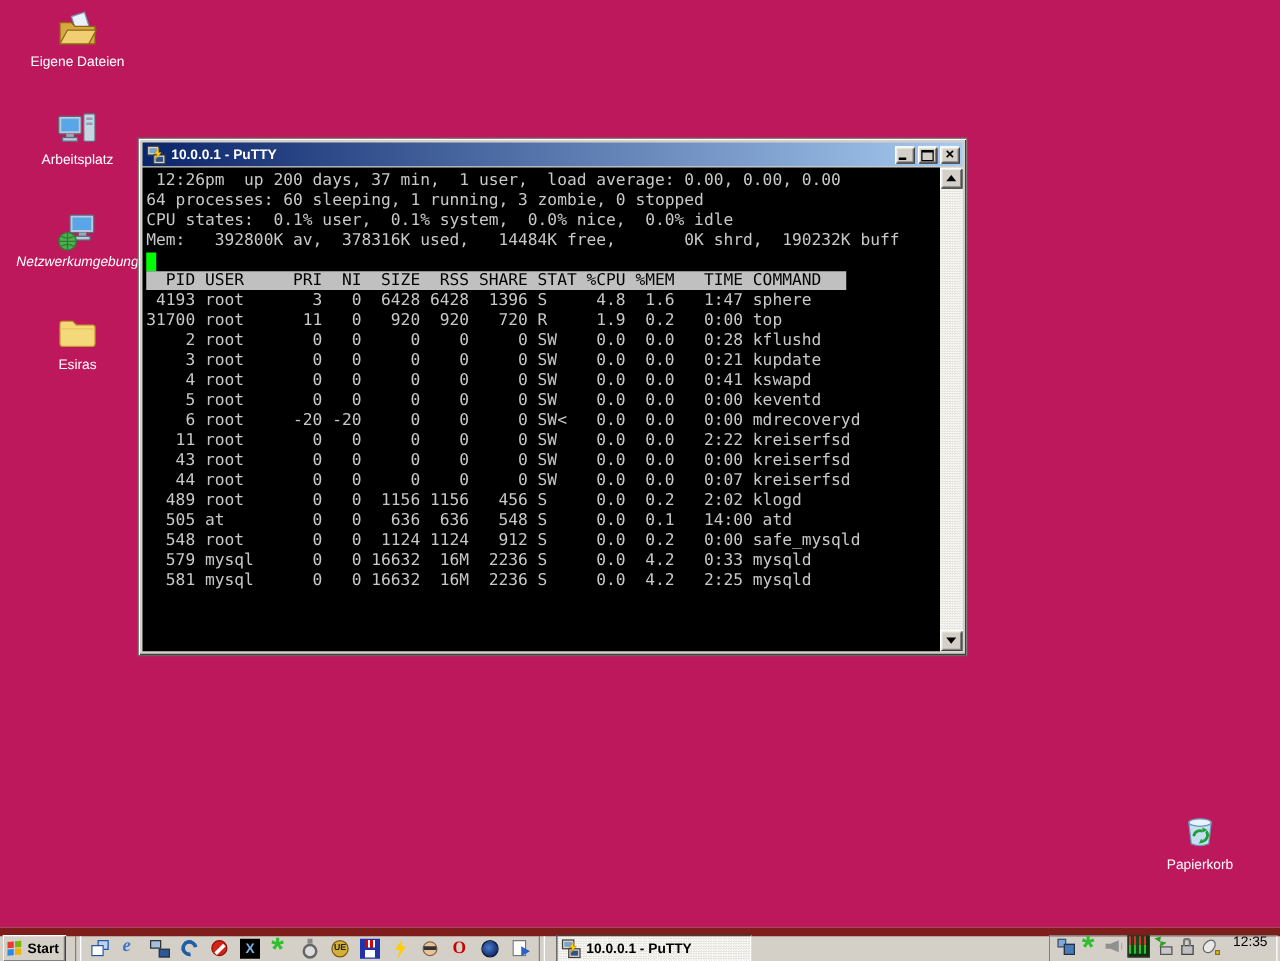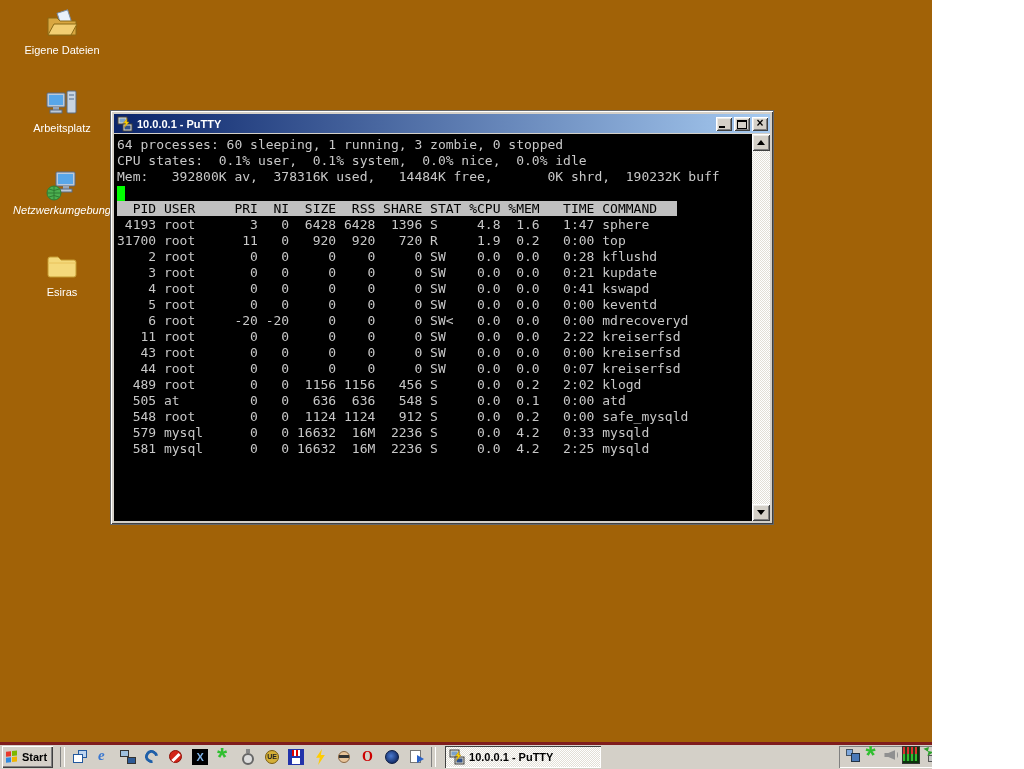--- a/index.html
+++ b/index.html
@@ -1,16 +1,16 @@
 <!DOCTYPE html>
 <html><head>
 <meta charset="utf-8">
 <style>
   html,body{margin:0;padding:0;}
-  #desktop{position:relative;width:932px;height:769px;background:#a16207;overflow:hidden;
+  #desktop{position:relative;width:1024px;height:769px;background:#be185d;overflow:hidden;
            font-family:"Liberation Sans",sans-serif;}
 
   
   .dicon{position:absolute;width:112px;text-align:center;cursor:default;}
   .dicon svg{display:block;margin:0 auto;}
   .dicon .lbl{margin-top:2px;font-size:11px;color:#fff;}
 
   
   #win{position:absolute;left:111px;top:111px;width:656px;background:#D4D0C8;padding:3px;
        box-shadow:inset 1px 1px 0 #FFFFFF, inset -1px -1px 0 #404040, 0 0 0 1px #666;}
@@ -39,21 +39,21 @@
         background-image:repeating-conic-gradient(#FFFFFF 0% 25%, #E2DFD6 0% 50%);
         background-size:2px 2px;}
   .sbtn{width:18px;height:17px;background:#D4D0C8;position:relative;
         box-shadow:inset 1px 1px 0 #fff, inset -1px -1px 0 #404040, inset 2px 2px 0 #ECEAE6, inset -2px -2px 0 #808080;}
   .arrow{position:absolute;left:5px;width:0;height:0;border-left:4px solid transparent;border-right:4px solid transparent;}
   .arrow.up{top:6px;border-bottom:5px solid #000;}
   .arrow.down{top:6px;border-top:5px solid #000;}
 
   
   #taskbar{position:absolute;left:0;bottom:0;width:1024px;height:27px;background:#D4D0C8;
-           border-top:3px solid #7f1d1d;box-sizing:border-box;display:flex;align-items:center;}
+           border-top:7px solid #7f1d1d;box-sizing:border-box;display:flex;align-items:center;}
   #start{display:flex;align-items:center;gap:3px;margin:0 4px 0 2px;height:22px;padding:0 6px 0 4px;
          background:#D4D0C8;border:none;font-family:"Liberation Sans",sans-serif;font-size:11px;font-weight:bold;
          box-shadow:inset 1px 1px 0 #fff, inset -1px -1px 0 #404040, inset -2px -2px 0 #808080;}
   .winlogo{display:inline-block;width:13px;height:13px;transform:skewY(-6deg);}
   .winlogo i{float:left;width:5px;height:5px;margin:0 1px 1px 0;}
   .winlogo i:nth-child(1){background:#E8392B;}
   .winlogo i:nth-child(2){background:#7DB700;}
   .winlogo i:nth-child(3){background:#2F89E0;}
   .winlogo i:nth-child(4){background:#F0B400;}
   .tb-divider{width:3px;height:20px;margin:0 3px;border-left:1px solid #808080;border-right:1px solid #fff;}
@@ -223,37 +223,38 @@
         </span>
       <span class="wbtn">
           <span class="g-max"></span>
         </span>
       <span class="wbtn">
           <span class="g-close">×</span>
         </span>
     </div>
     <div id="termrow">
       <div id="screen">
+          <div class="tline"> 12:26pm  up 200 days, 37 min,  1 user,  load average: 0.00, 0.00, 0.00</div>
           <div class="tline">64 processes: 60 sleeping, 1 running, 3 zombie, 0 stopped</div>
           <div class="tline">CPU states:  0.1% user,  0.1% system,  0.0% nice,  0.0% idle</div>
           <div class="tline">Mem:   392800K av,  378316K used,   14484K free,       0K shrd,  190232K buff</div>
           <div class="tline"><span class="cursor"></span></div>
           <div class="tline"><span class="hl">  PID USER     PRI  NI  SIZE  RSS SHARE STAT %CPU %MEM   TIME COMMAND</span></div>
           <div class="tline"> 4193 root       3   0  6428 6428  1396 S     4.8  1.6   1:47 sphere</div>
           <div class="tline">31700 root      11   0   920  920   720 R     1.9  0.2   0:00 top</div>
           <div class="tline">    2 root       0   0     0    0     0 SW    0.0  0.0   0:28 kflushd</div>
           <div class="tline">    3 root       0   0     0    0     0 SW    0.0  0.0   0:21 kupdate</div>
           <div class="tline">    4 root       0   0     0    0     0 SW    0.0  0.0   0:41 kswapd</div>
           <div class="tline">    5 root       0   0     0    0     0 SW    0.0  0.0   0:00 keventd</div>
           <div class="tline">    6 root     -20 -20     0    0     0 SW&lt;   0.0  0.0   0:00 mdrecoveryd</div>
           <div class="tline">   11 root       0   0     0    0     0 SW    0.0  0.0   2:22 kreiserfsd</div>
           <div class="tline">   43 root       0   0     0    0     0 SW    0.0  0.0   0:00 kreiserfsd</div>
           <div class="tline">   44 root       0   0     0    0     0 SW    0.0  0.0   0:07 kreiserfsd</div>
           <div class="tline">  489 root       0   0  1156 1156   456 S     0.0  0.2   2:02 klogd</div>
-          <div class="tline">  505 at         0   0   636  636   548 S     0.0  0.1   0:00 atd</div>
+          <div class="tline">  505 at         0   0   636  636   548 S     0.0  0.1   14:00 atd</div>
           <div class="tline">  548 root       0   0  1124 1124   912 S     0.0  0.2   0:00 safe_mysqld</div>
           <div class="tline">  579 mysql      0   0 16632  16M  2236 S     0.0  4.2   0:33 mysqld</div>
           <div class="tline">  581 mysql      0   0 16632  16M  2236 S     0.0  4.2   2:25 mysqld</div>
         </div>
       <div id="sbar">
         <span class="sbtn">
             <span class="arrow up"></span>
           </span>
         <span class="sbtn">
             <span class="arrow down"></span>

